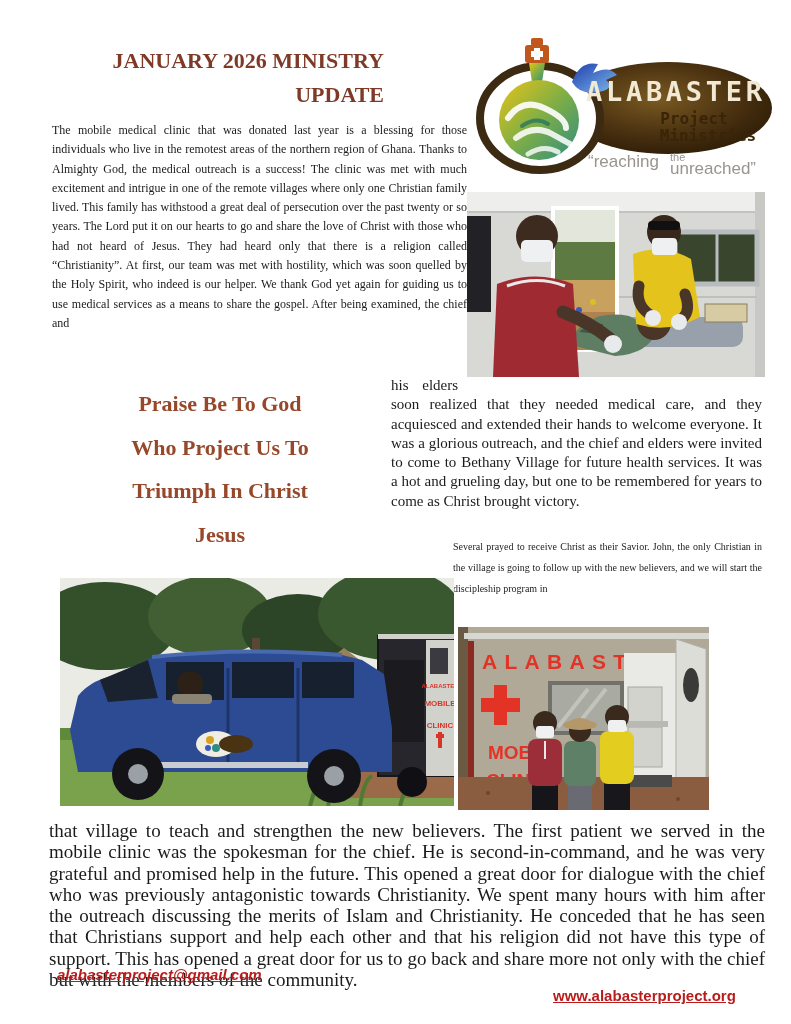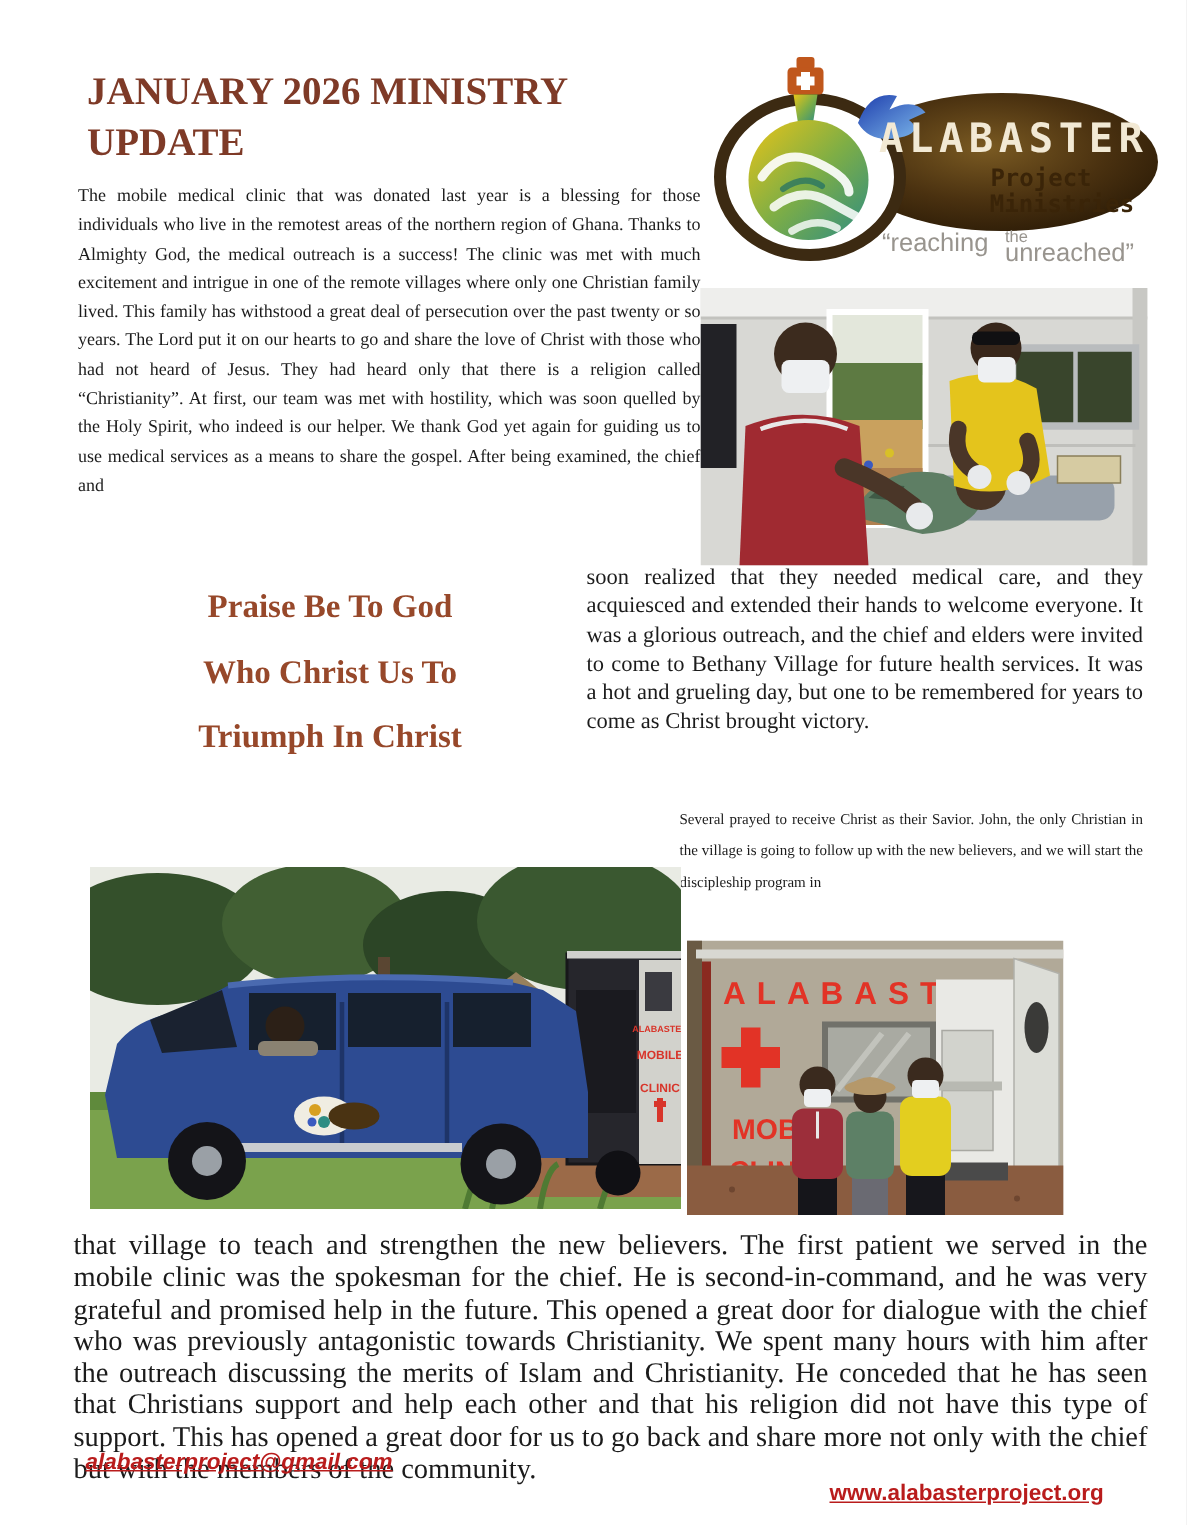--- a/index.html
+++ b/index.html
@@ -3,22 +3,22 @@
 <meta charset="utf-8">
 <style>
   html,body{margin:0;padding:0;background:#e9e9e9;}
   .page{
     position:relative;width:791px;height:1024px;margin:0 auto;
     background:#ffffff;overflow:hidden;
     font-family:"Liberation Serif",serif;color:#1b1b1b;
   }
   .abs{position:absolute;}
   .doc-title{
-    left:58px;top:44px;width:336px;text-align:left;
-    font-weight:bold;font-size:26px;line-height:34px;color:#7e3a27;
+    left:48px;top:44px;width:336px;text-align:right;
+    font-weight:bold;font-size:22px;line-height:34px;color:#7e3a27;
   }
   .para{ text-align:justify; }
   .p1{left:52px;top:121px;width:415px;font-size:12px;line-height:19.3px;}
   .p2{left:391px;top:376px;width:371px;font-size:15px;line-height:19.3px;}
   .p2-lead{display:block;text-align:left;word-spacing:10px;}
   .p3{left:391px;top:537px;width:371px;font-size:10px;line-height:20.8px;}
   .p3-cut{float:left;width:62px;height:60px;margin-top:41px;}
   .p4{left:49px;top:820px;width:716px;font-size:19px;line-height:21.3px;}
   .big-heading{
     left:52px;top:382px;width:336px;text-align:center;
@@ -135,27 +135,29 @@
       <rect x="181" y="29" width="32" height="9" rx="4" fill="#101012"></rect>
       <rect x="185" y="46" width="25" height="17" rx="4" fill="#eef0f2"></rect>
       <path d="M172 94 q-4 18 10 28" fill="none" stroke="#4a3628" stroke-width="11" stroke-linecap="round"></path>
       <path d="M218 102 q6 16 -2 24" fill="none" stroke="#4a3628" stroke-width="11" stroke-linecap="round"></path>
       <circle cx="186" cy="126" r="8" fill="#e8eaec"></circle>
         <circle cx="212" cy="130" r="8" fill="#e8eaec"></circle>
     </svg>
   </div>
 
   <div class="abs para p2">
+    <span class="p2-lead">his elders</span>
     <span>soon realized that they needed medical care, and they acquiesced and extended their hands to welcome everyone.  It was a glorious outreach, and the chief and elders were invited to come to Bethany Village for future health services. It was a hot and grueling day, but one to be remembered for years to come as Christ brought victory.</span>
   </div>
 
   <div class="abs big-heading">
     <div>Praise Be To God</div>
-    <div>Who Christ Us To</div>
+    <div>Who Project Us To</div>
     <div>Triumph In Christ</div>
+    <div>Jesus</div>
   </div>
 
   <div class="abs para p3">
     <span class="p3-cut"></span>
     <span>Several prayed to receive Christ as their Savior. John, the only Christian in the village is going to follow up with the new believers, and we will start the discipleship program in</span>
   </div>
 
   <div class="abs" style="left:60px;top:578px;width:394px;height:228px;">
     <svg class="photo" width="394" height="228" viewBox="0 0 394 228">
       <rect width="394" height="228" fill="#e9ebe4"></rect>

